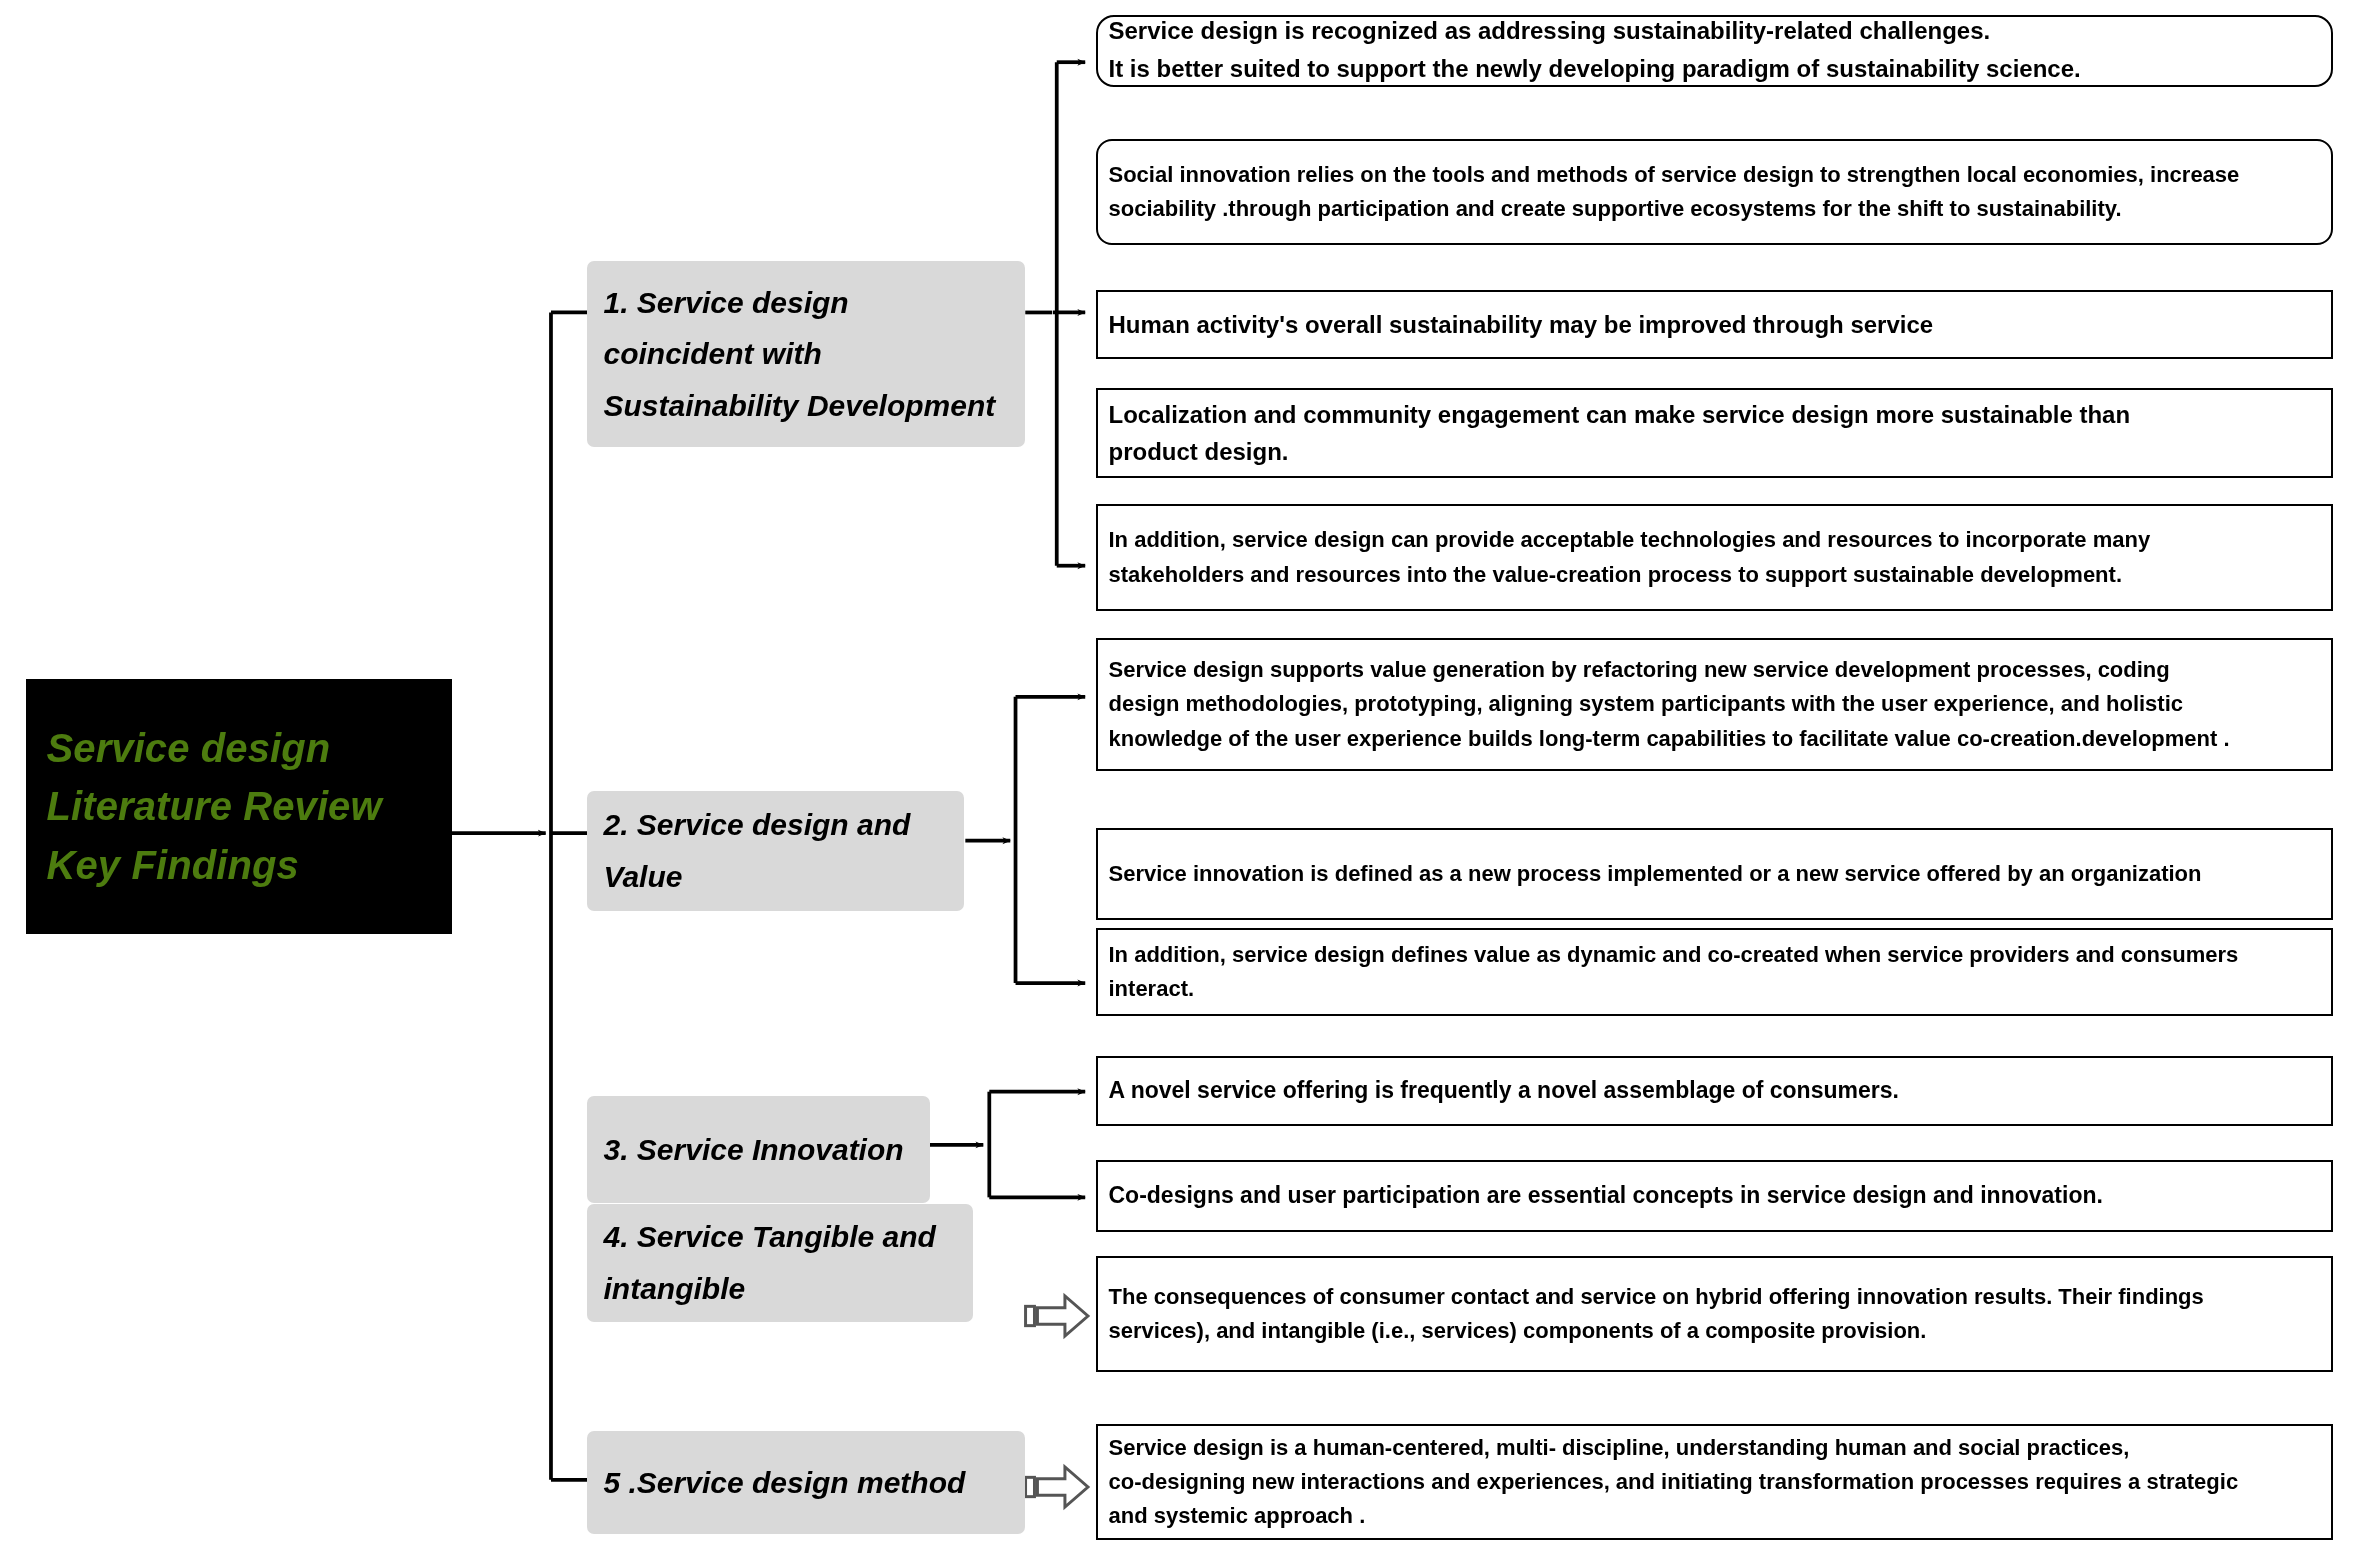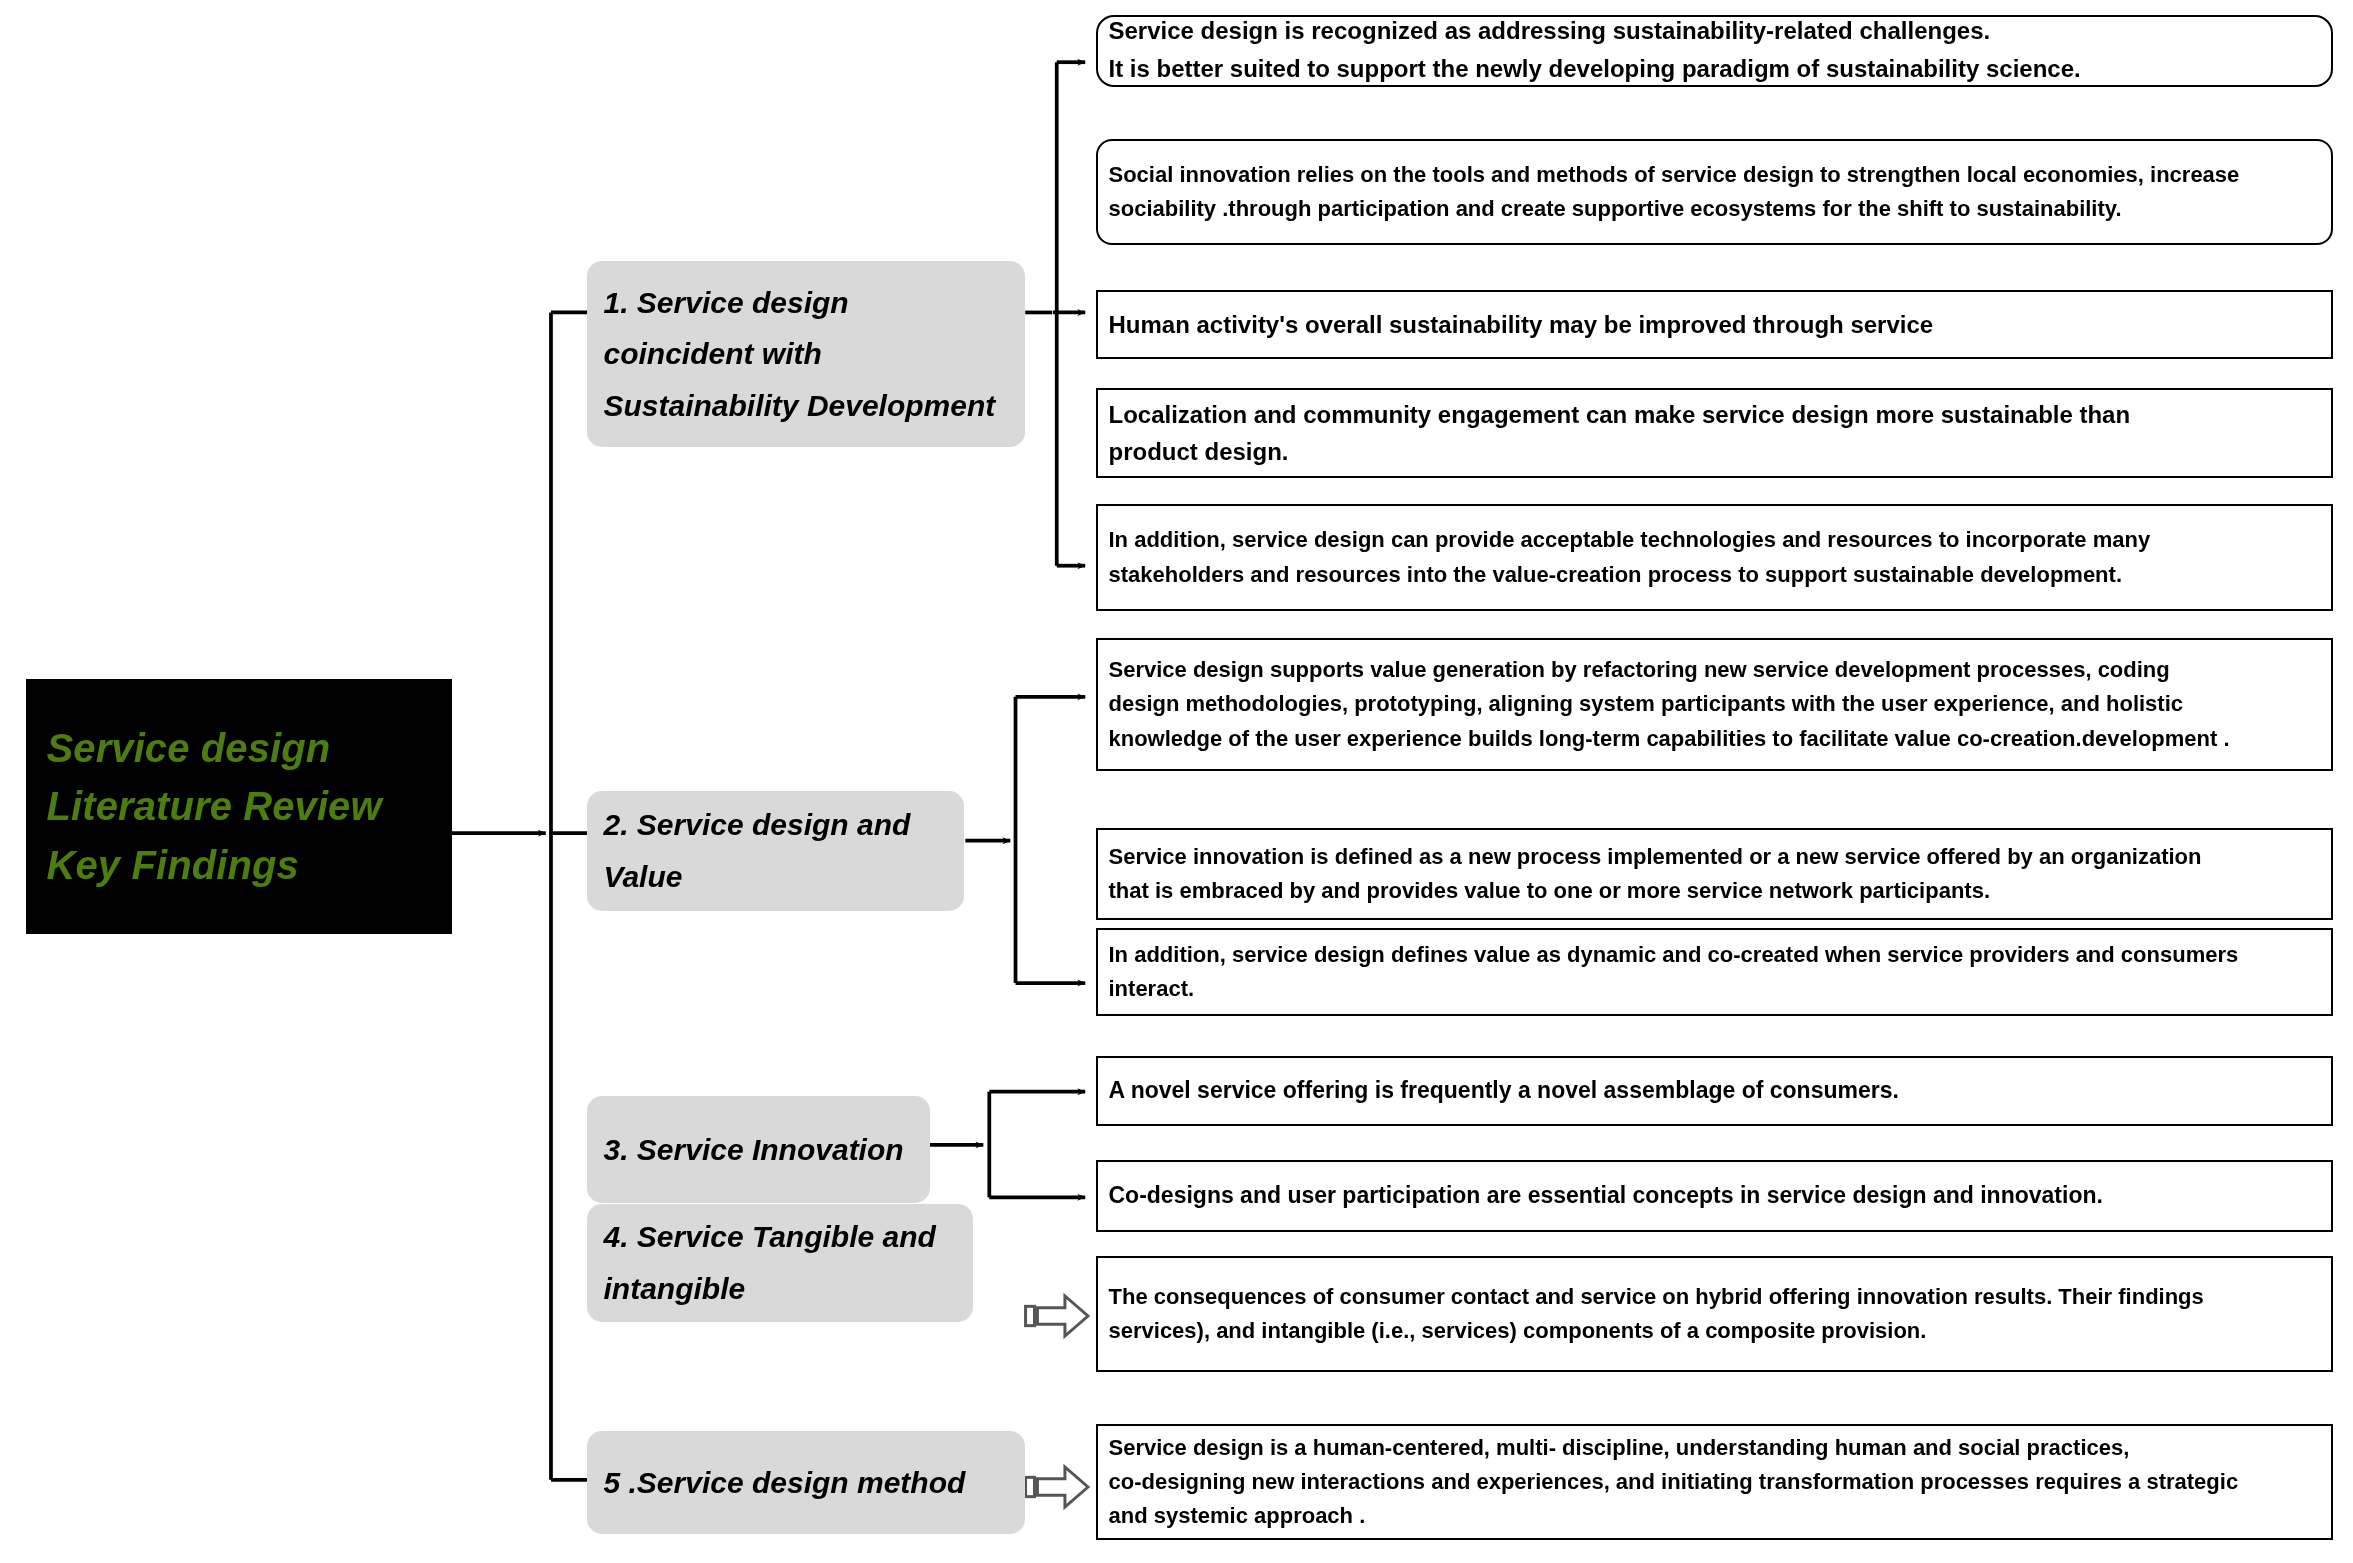--- a/index.html
+++ b/index.html
@@ -48,21 +48,21 @@
     font-size: 40px;
     line-height: 1.46;
     letter-spacing: 0.1px;
     white-space: nowrap;
   }
 
   
   .cat-node {
     position: absolute;
     background: #d9d9d9;
-    border-radius: 15px;
+    border-radius: 7px;
     box-sizing: border-box;
     display: flex;
     flex-direction: column;
     justify-content: center;
     padding: 0 16.5px;
   }
   .cat-line {
     font-weight: bold;
     font-style: italic;
     font-size: 30px;
@@ -213,21 +213,20 @@
   </div>
 
   <div class="finding small" style="left:1096px; top:638px; width:1237px; height:133px;">
     <div class="f-line">Service design supports value generation by refactoring new service development processes, coding</div>
     <div class="f-line">design methodologies, prototyping, aligning system participants with the user experience, and holistic</div>
     <div class="f-line">knowledge of the user experience builds long-term capabilities to facilitate value co-creation.development .</div>
   </div>
 
   <div class="finding small" style="left:1096px; top:828px; width:1237px; height:92px;">
     <div class="f-line">Service innovation is defined as a new process implemented or a new service offered by an organization</div>
-    <div class="f-line">that is embraced by and provides value to one or more service network participants.</div>
   </div>
 
   <div class="finding small" style="left:1096px; top:928px; width:1237px; height:88px;">
     <div class="f-line">In addition, service design defines value as dynamic and co-created when service providers and consumers</div>
     <div class="f-line">interact.</div>
   </div>
 
   <div class="finding" style="left:1096px; top:1056px; width:1237px; height:70px;">
     <div class="f-line">A novel service offering is frequently a novel assemblage of consumers.</div>
   </div>

